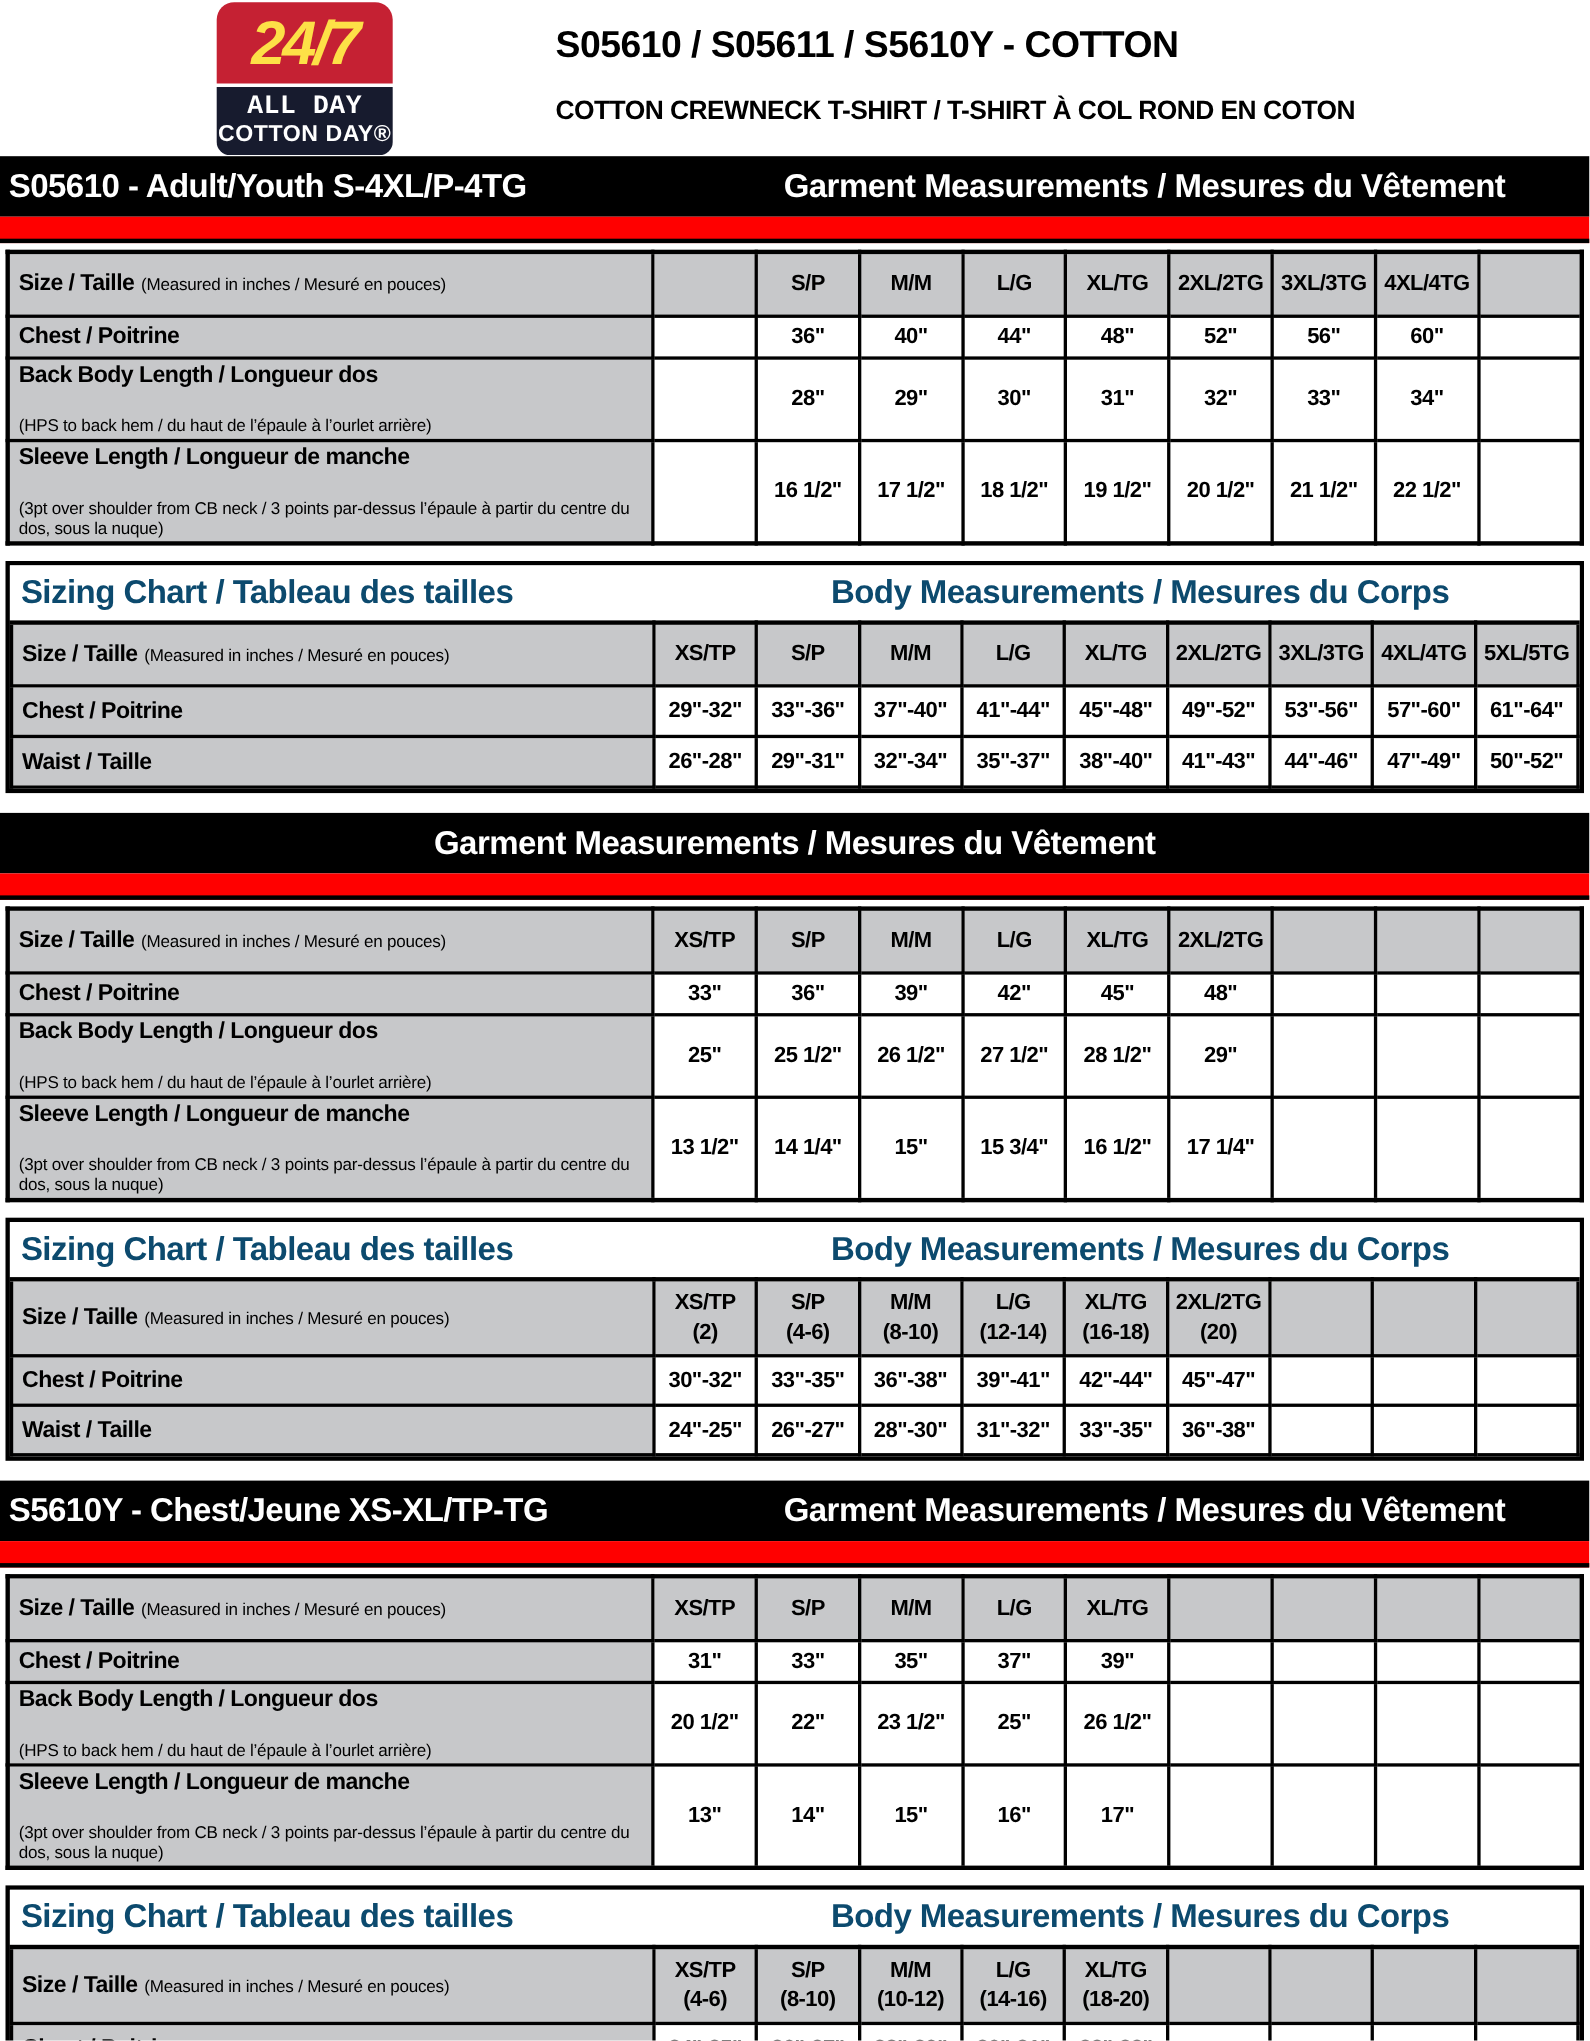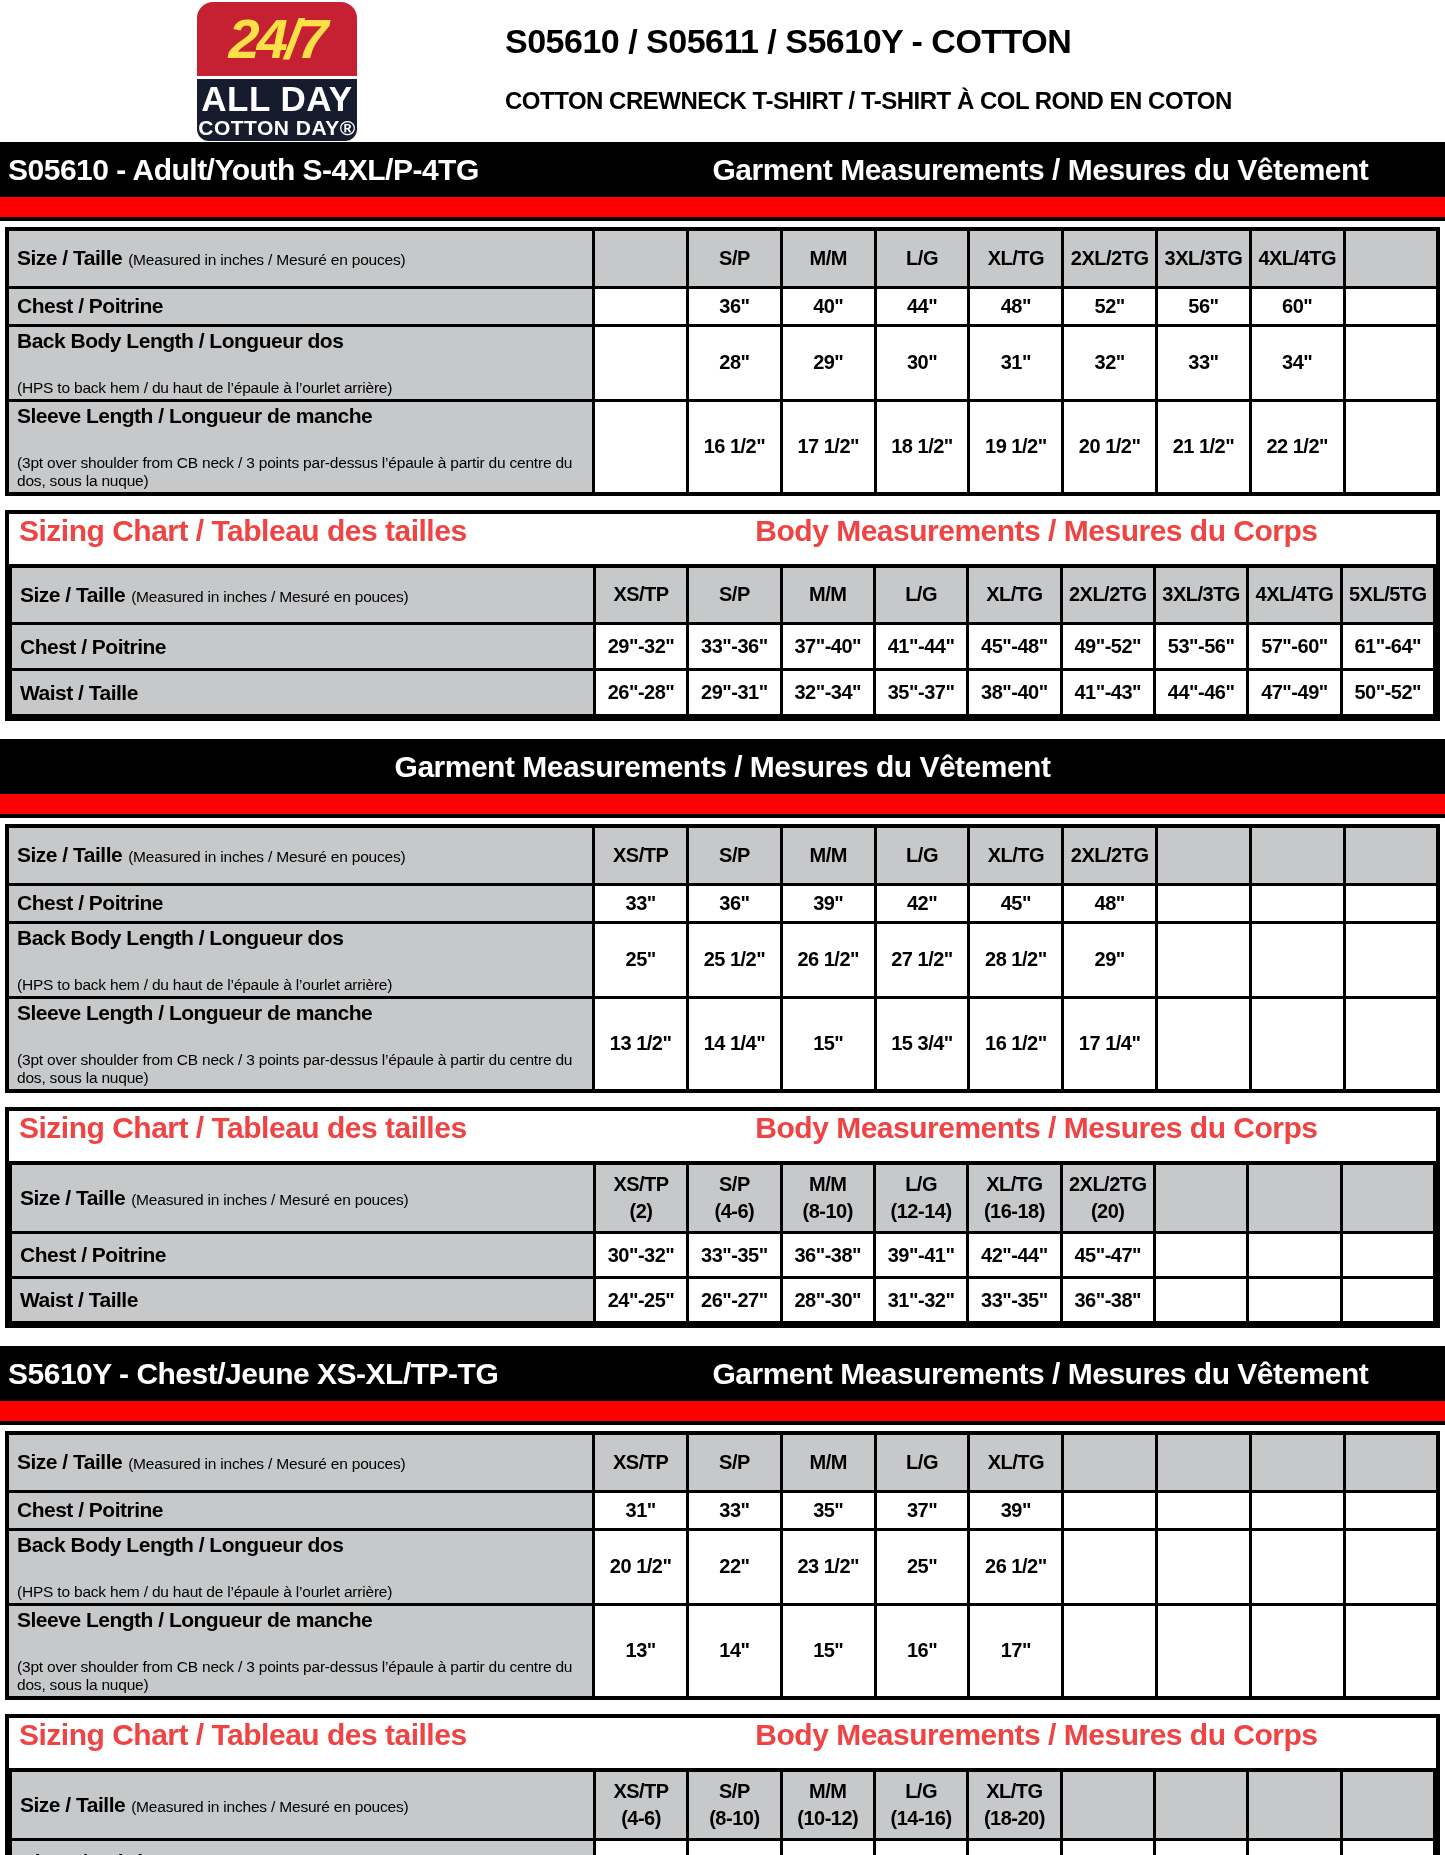--- a/index.html
+++ b/index.html
@@ -21,21 +21,21 @@
     background: #c52133; border-radius: 16px 16px 0 0; height: 74px;
     display: flex; align-items: center; justify-content: center;
   }
   .logo-top .logo-247 {
     color: #fde047; font-size: 56px; font-style: italic; letter-spacing: -3px; line-height: 1;
   }
   .logo-bottom {
     margin-top: 3px; background: #171b2e; border-radius: 0 0 12px 12px; height: 62px;
     color: #fff; display: flex; flex-direction: column; align-items: center; justify-content: center;
   }
-  .logo-allday { font-size: 35px; line-height: 1.0; letter-spacing: 0.5px; }
+  .logo-allday { font-size: 24px; line-height: 1.0; letter-spacing: 0.5px; font-family: Liberation Mono, monospace; }
   .logo-everyday { font-size: 21px; line-height: 1.1; letter-spacing: 0.5px; }
   .titles { position: absolute; left: 505px; top: 22px; }
   .main-title { font-size: 34px; letter-spacing: -0.5px; }
   .sub-title { font-size: 24px; margin-top: 26px; letter-spacing: -0.5px; }
 
   
   .black-bar {
     height: 55px; background: #000; color: #fff;
     display: flex; align-items: center; font-size: 30px; letter-spacing: -0.5px;
   }
@@ -43,22 +43,22 @@
   .black-bar .bar-right { flex: 1; text-align: center; white-space: nowrap; }
   .red-stripe { height: 24px; background: #ff0000; border-bottom: 4px solid #000; }
   .gap6  { height: 6px; }
   .gap14 { height: 14px; }
   .gap18 { height: 18px; }
 
   
   .tbl-wrap { padding: 0 5px; }
   .chart-box { margin: 0 5px; border: 4px solid #000; }
   .white-bar {
-    height: 50px; background: #fff; color: #ef4444;
-    display: flex; font-size: 30px; letter-spacing: -0.5px;
+    height: 50px; background: #fff; color: #0c4a6e;
+    display: flex; align-items: center; font-size: 30px; letter-spacing: -0.5px;
   }
   .white-bar .bar-left { flex: 0 0 44%; padding-left: 10px; white-space: nowrap; }
   .white-bar .bar-right { flex: 1; text-align: center; white-space: nowrap; }
 
   
   table { width: 100%; border-collapse: collapse; table-layout: fixed; }
   .tbl-wrap > table { border: 4px solid #000; }
   .chart-box > table { border-top: 4px solid #000; }
   td { border: 3px solid #000; overflow: hidden; }
   td.label-cell {

